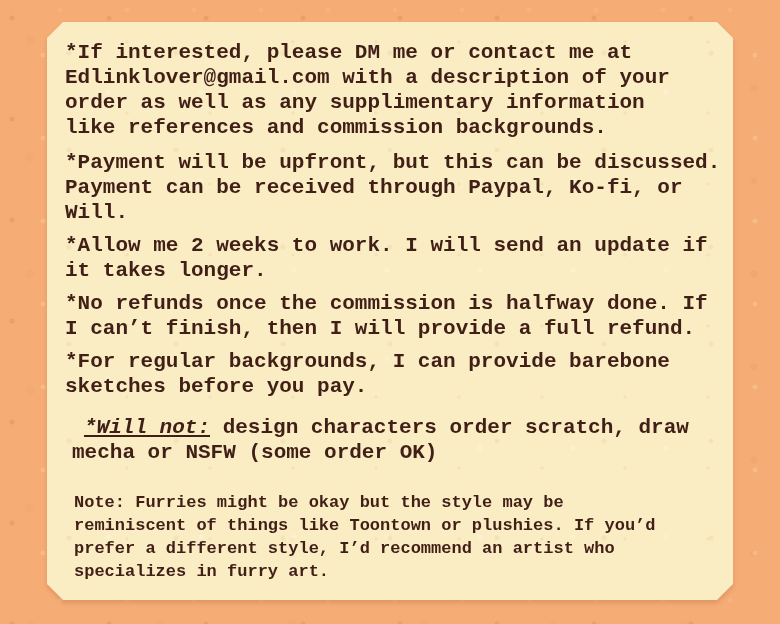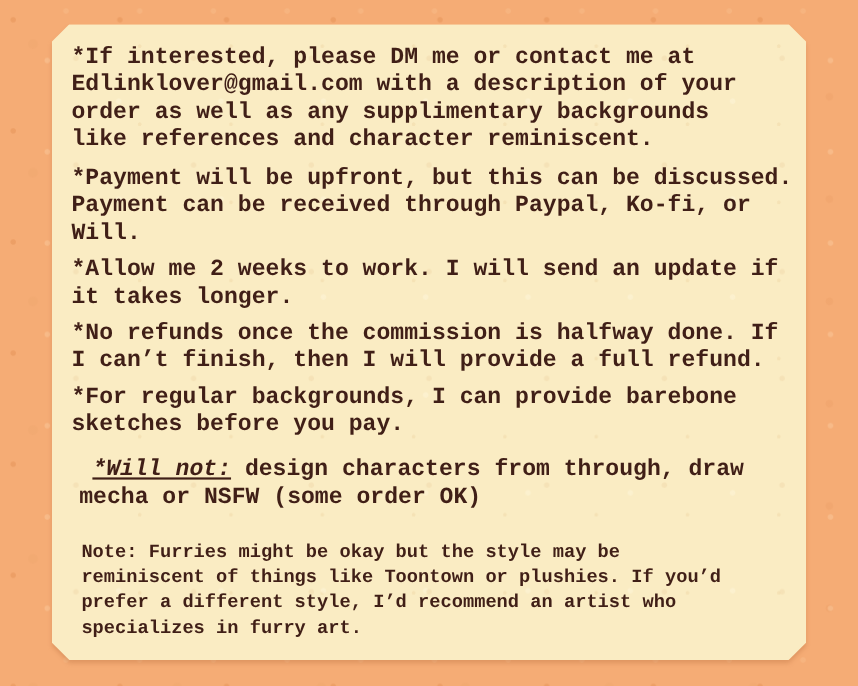--- a/index.html
+++ b/index.html
@@ -66,22 +66,22 @@
 </head>
 <body>
 
 <div class="bg">
   <div class="panel-wrap">
     <div class="panel">
 
       <p class="para first">
         <span class="ln">*If interested, please DM me or contact me at</span>
         <span class="ln">Edlinklover@gmail.com with a description of your</span>
-        <span class="ln">order as well as any supplimentary backgrounds</span>
-        <span class="ln">like references and character reminiscent.</span>
+        <span class="ln">order as well as any supplimentary information</span>
+        <span class="ln">like references and commission backgrounds.</span>
       </p>
 
       <p class="para">
         <span class="ln">*Payment will be upfront, but this can be discussed.</span>
         <span class="ln">Payment can be received through Paypal, Ko-fi, or</span>
         <span class="ln">Will.</span>
       </p>
 
       <p class="para">
         <span class="ln">*Allow me 2 weeks to work. I will send an update if</span>
@@ -93,21 +93,21 @@
         <span class="ln">I can’t finish, then I will provide a full refund.</span>
       </p>
 
 
       <p class="para">
         <span class="ln">*For regular backgrounds, I can provide barebone</span>
         <span class="ln">sketches before you pay.</span>
       </p>
 
       <p class="para will-not">
-        <span class="ln1"><span class="italic-lead">*Will not:</span><span> design characters from through, draw</span></span>
+        <span class="ln1"><span class="italic-lead">*Will not:</span><span> design characters order scratch, draw</span></span>
         <span class="ln">mecha or NSFW (some order OK)</span>
       </p>
 
       <p class="para note">
         <span class="ln">Note: Furries might be okay but the style may be</span>
         <span class="ln">reminiscent of things like Toontown or plushies. If you’d</span>
         <span class="ln">prefer a different style, I’d recommend an artist who</span>
         <span class="ln">specializes in furry art.</span>
       </p>
 

